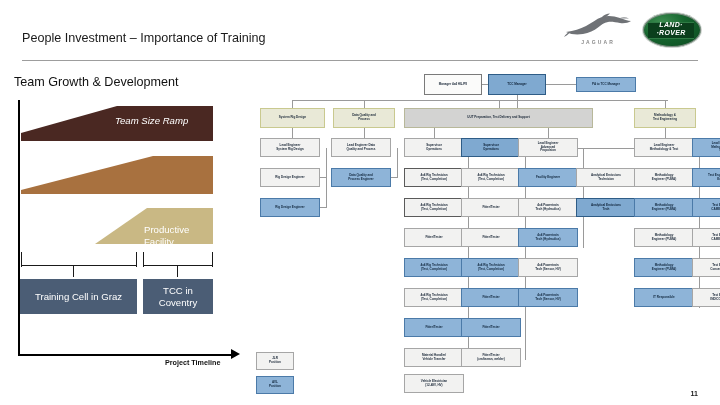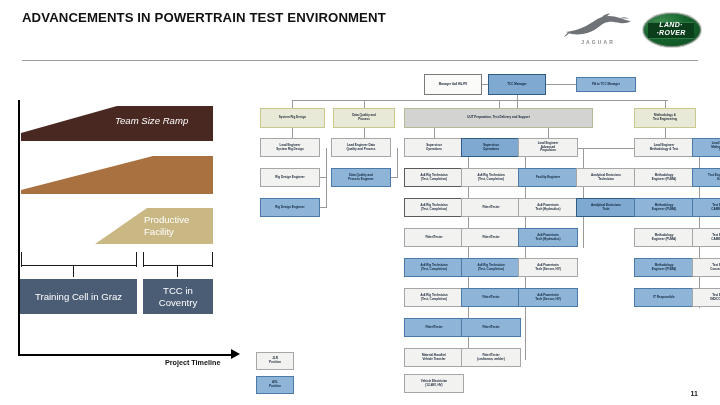--- a/index.html
+++ b/index.html
@@ -104,21 +104,21 @@
   .pg{
     position:absolute;right:22px;bottom:8px;font-size:7px;font-weight:bold;color:#222;
   }
 </style>
 </head>
 <body>
 
 <div class="slide">
 
   <div class="hdr">
-    <div class="hdr-title">ADVANCEMENTS IN POWERTRAIN TEST ENVIRONMENT</div>
+    <div class="hdr-sub">People Investment – Importance of Training</div>
     <div class="hdr-rule"></div>
 
     <div class="logos">
       <div class="jag">
         <svg width="72" height="28" viewBox="0 0 72 28">
           <path d="M4 20 C12 19 18 17 24 14 C30 11 34 7 40 5 C46 3 52 4 58 6 C62 7.5 66 9 69 9
                    C66 11 62 11.5 58 11 C54 10.5 50 9.5 46 10 C42 10.5 39 13 36 15.5
                    C32 18.5 27 21 21 22 C15 23 9 22.5 4 20 Z" fill="#6f7276"></path>
           <path d="M40 5 C42 3 45 1.5 48 1.5 C46.5 3 45 4 43.5 5.2 Z" fill="#6f7276"></path>
           <path d="M8 20.5 C6 22.5 4 24 2 25 C3.5 22.5 5.5 21 7 20 Z" fill="#6f7276"></path>
@@ -130,20 +130,21 @@
       <div class="lr">
         <div class="lr-oval"></div>
         <div class="lr-bar"></div>
         <div class="lr-t1">LAND·</div>
         <div class="lr-t2">·ROVER</div>
       </div>
     </div>
   </div>
 
   <div class="lp">
+    <div class="lp-title">Team Growth &amp; Development</div>
 
     <div class="axis-v"></div>
     <div class="axis-h"></div>
     <div class="axis-arrow"></div>
     <div class="tl-label">Project Timeline</div>
 
     <div class="ramp" style="left:21px;top:38px;width:192px;height:37px;">
       <svg width="192" height="37" viewBox="0 0 192 37" preserveAspectRatio="none">
         <polygon points="0,29 96,2 192,2 192,37 0,37" fill="#4a2822"></polygon>
       </svg>
@@ -154,21 +155,21 @@
       <svg width="192" height="40" viewBox="0 0 192 40" preserveAspectRatio="none">
         <polygon points="0,36 132,2 192,2 192,40 0,40" fill="#a8713f"></polygon>
       </svg>
     </div>
 
     <div class="ramp" style="left:21px;top:140px;width:192px;height:38px;">
       <svg width="192" height="38" viewBox="0 0 192 38" preserveAspectRatio="none">
         <polygon points="74,38 126,2 192,2 192,38" fill="#c9b884"></polygon>
       </svg>
     </div>
-    <div class="ramp-lbl" style="left:144px;top:148px;width:69px;">Productive
+    <div class="ramp-lbl" style="left:144px;top:158px;width:69px;">Productive
 Facility</div>
 
     <div class="bk-v" style="left:21px;top:186px;height:15px;"></div>
     <div class="bk-h" style="left:21px;top:199px;width:116px;"></div>
     <div class="bk-v" style="left:136px;top:186px;height:15px;"></div>
     <div class="bk-v" style="left:73px;top:199px;height:12px;"></div>
 
     <div class="bk-v" style="left:143px;top:186px;height:15px;"></div>
     <div class="bk-h" style="left:143px;top:199px;width:70px;"></div>
     <div class="bk-v" style="left:212px;top:186px;height:15px;"></div>

